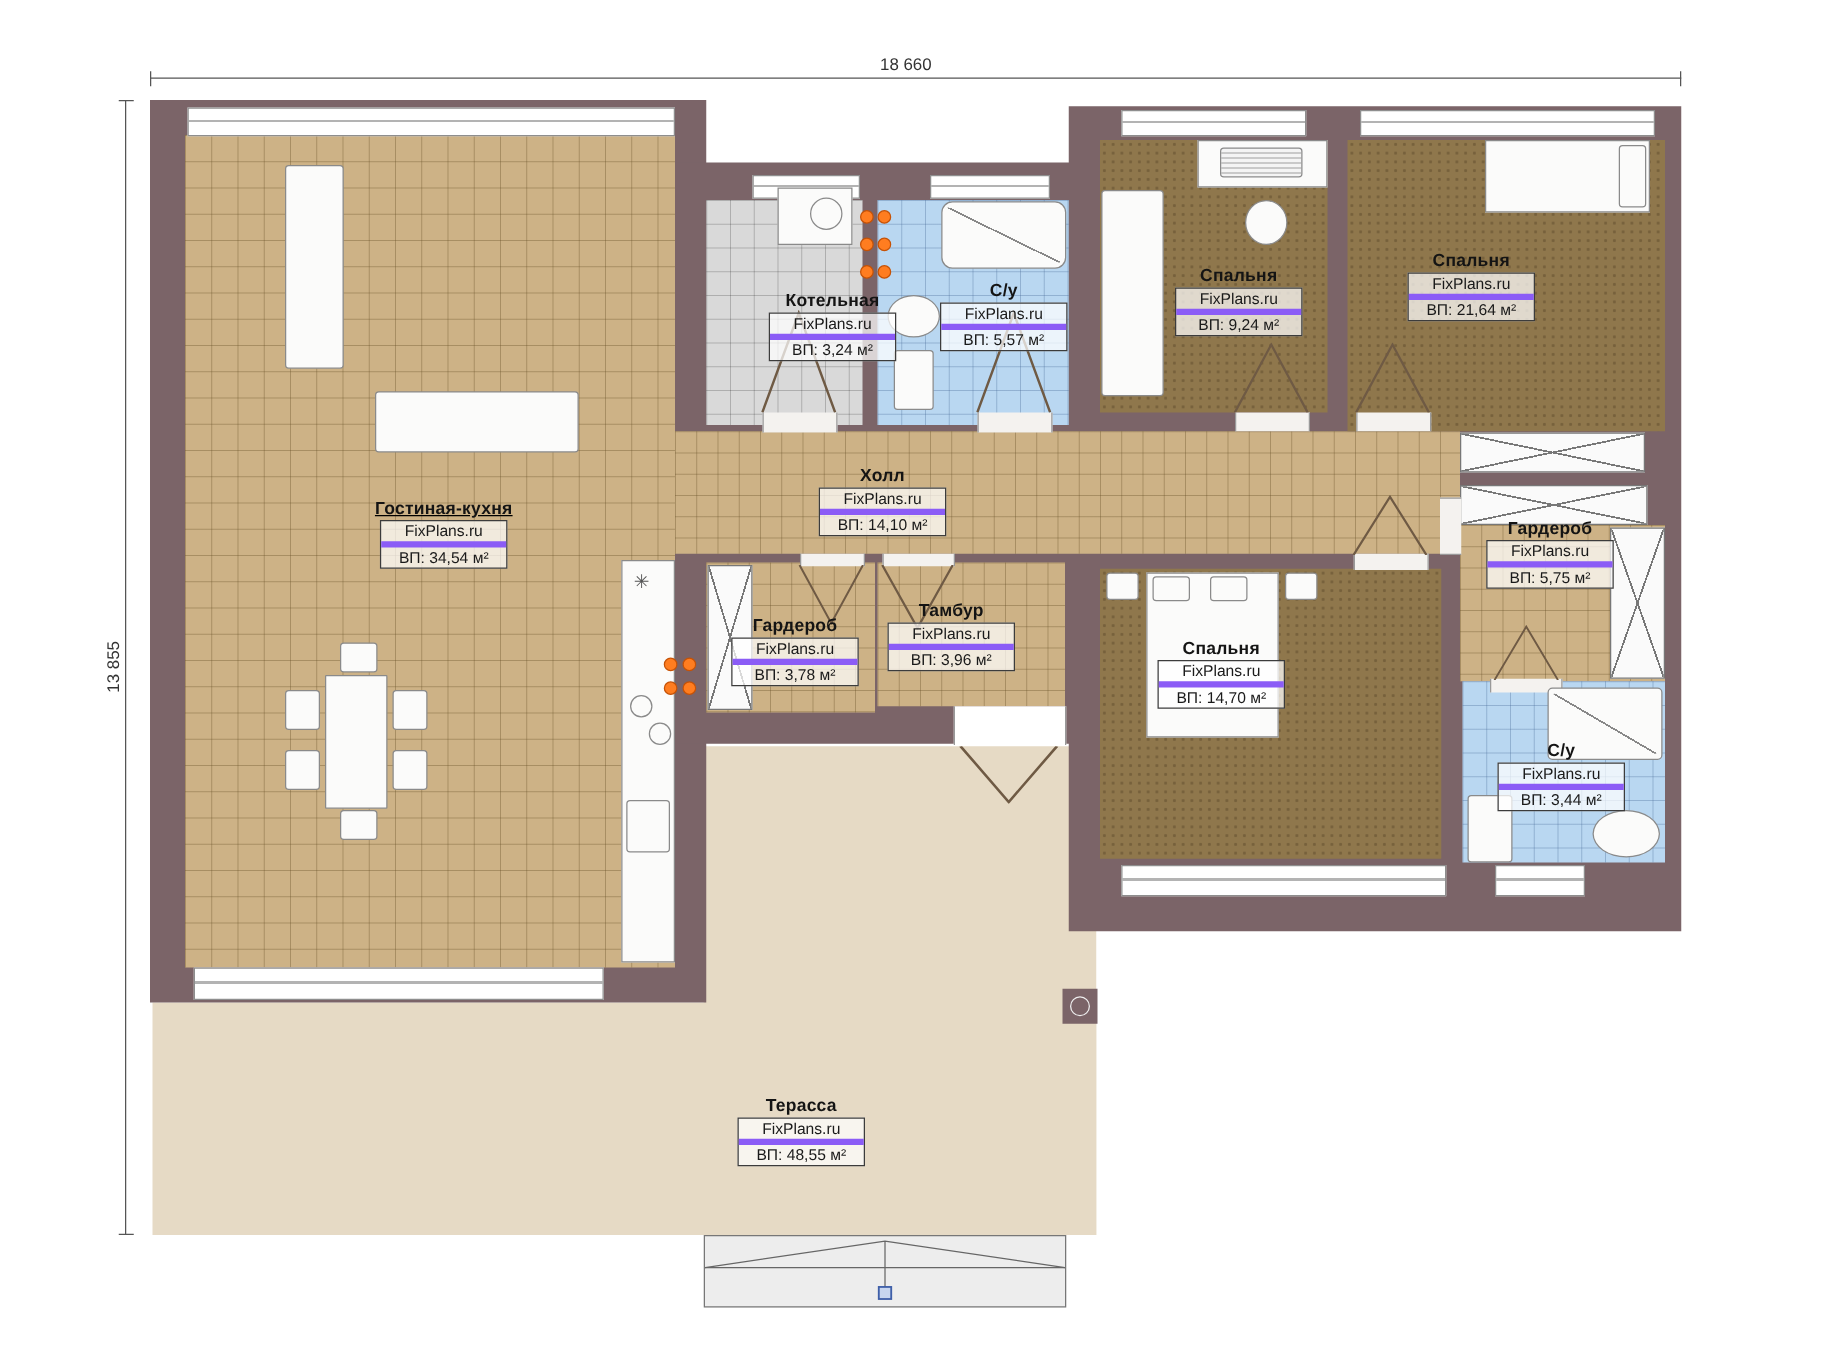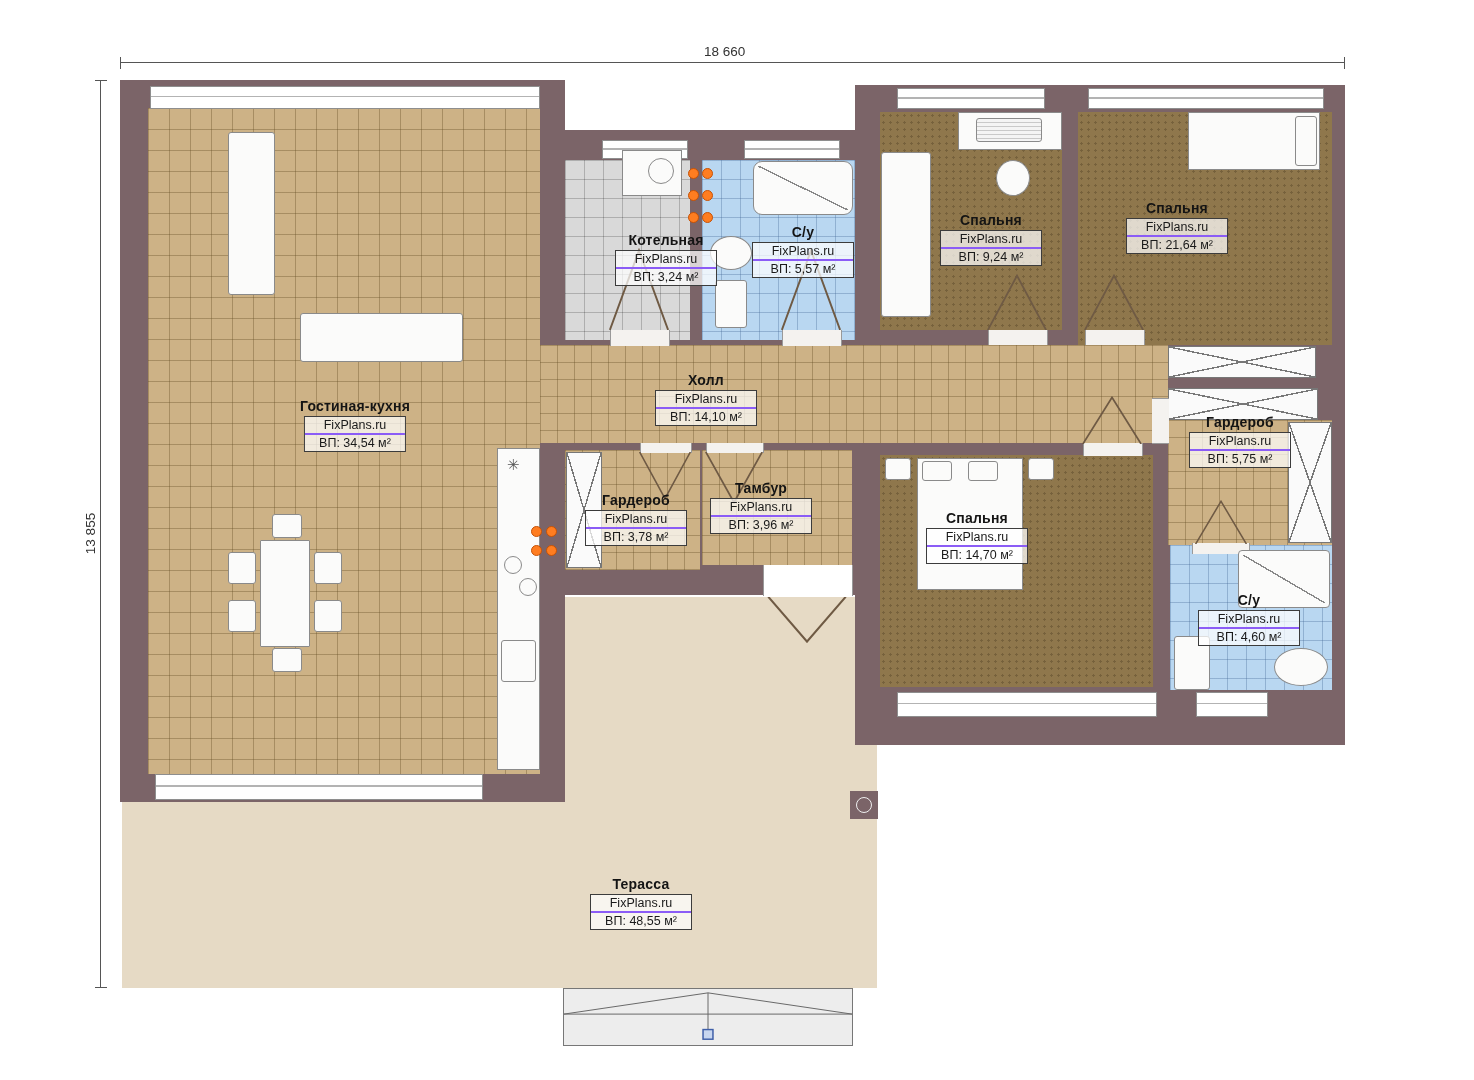--- a/index.html
+++ b/index.html
@@ -38,21 +38,21 @@
   .xbox{position:absolute;background:#fafafa;border:1px solid #777;box-sizing:border-box;
         background-image:linear-gradient(to top right,transparent calc(50% - .7px),#777 calc(50% - .7px),#777 calc(50% + .7px),transparent calc(50% + .7px)),
                          linear-gradient(to bottom right,transparent calc(50% - .7px),#777 calc(50% - .7px),#777 calc(50% + .7px),transparent calc(50% + .7px));}
   .burner{position:absolute;width:11px;height:11px;border-radius:50%;background:#ff7d20;border:1px solid #c65206;box-sizing:border-box;}
   .door{position:absolute;}
   .diag{position:absolute;background-image:linear-gradient(to top right,transparent calc(50% - .7px),#888 calc(50% - .7px),#888 calc(50% + .7px),transparent calc(50% + .7px));}
   
   .room-label{position:absolute;transform:translateX(-50%);text-align:center;z-index:30;}
   .room-name{font-weight:bold;font-size:14px;color:#141414;letter-spacing:.2px;margin-bottom:2px;white-space:nowrap;}
   .room-box{background:rgba(255,255,255,.72);border:1px solid #3c3c3c;display:inline-block;min-width:100px;}
-  .room-brand{font-size:12.5px;color:#1a1a1a;border-bottom:2px solid #8b5cf6;padding:1px 9px;white-space:nowrap;}
+  .room-brand{font-size:12.5px;color:#1a1a1a;border-bottom:5px solid #8b5cf6;padding:1px 9px;white-space:nowrap;}
   .room-area{font-size:12.5px;color:#1a1a1a;padding:1px 9px;white-space:nowrap;}
   
   .dim-h{position:absolute;left:120px;top:62px;width:1225px;border-top:1px solid #555;}
   .dim-h::before,.dim-h::after{content:"";position:absolute;top:-6px;width:1px;height:12px;background:#555;}
   .dim-h::before{left:0;} .dim-h::after{right:0;}
   .dim-v{position:absolute;left:100px;top:80px;height:908px;border-left:1px solid #555;}
   .dim-v::before,.dim-v::after{content:"";position:absolute;left:-6px;width:12px;height:1px;background:#555;}
   .dim-v::before{top:0;} .dim-v::after{bottom:0;}
   .dim-label{position:absolute;font-size:13.5px;color:#333;background:#fff;padding:0 4px;}
   .col-marker{position:absolute;background:#7b6468;}
@@ -196,21 +196,21 @@
   <div class="furn" style="left:1028px;top:458px;width:26px;height:22px;"></div>
 
   <div class="furn" style="left:1238px;top:550px;width:92px;height:58px;border-radius:4px;">
     <div class="diag" style="left:4px;top:4px;right:4px;bottom:4px;position:absolute;"></div>
   </div>
   <div class="furn round" style="left:1274px;top:648px;width:54px;height:38px;"></div>
   <div class="furn" style="left:1174px;top:636px;width:36px;height:54px;"></div>
 
   <div class="col-marker" style="left:850px;top:791px;width:28px;height:28px;"></div>
 
-  <div class="room-label" style="left:355px;top:398px;">
+  <div class="room-label" style="left:355px;top:398px;text-decoration:underline;">
     <div class="room-name">Гостиная-кухня</div>
     <div class="room-box"><div class="room-brand">FixPlans.ru</div><div class="room-area">ВП: 34,54 м²</div></div>
   </div>
   <div class="room-label" style="left:622px;top:232px;margin-left:44px;">
     <div class="room-name">Котельная</div>
     <div class="room-box"><div class="room-brand">FixPlans.ru</div><div class="room-area">ВП: 3,24 м²</div></div>
   </div>
   <div class="room-label" style="left:803px;top:224px;">
     <div class="room-name">С/у</div>
     <div class="room-box"><div class="room-brand">FixPlans.ru</div><div class="room-area">ВП: 5,57 м²</div></div>
@@ -238,21 +238,21 @@
   <div class="room-label" style="left:977px;top:510px;">
     <div class="room-name">Спальня</div>
     <div class="room-box"><div class="room-brand">FixPlans.ru</div><div class="room-area">ВП: 14,70 м²</div></div>
   </div>
   <div class="room-label" style="left:1240px;top:414px;">
     <div class="room-name">Гардероб</div>
     <div class="room-box"><div class="room-brand">FixPlans.ru</div><div class="room-area">ВП: 5,75 м²</div></div>
   </div>
   <div class="room-label" style="left:1249px;top:592px;">
     <div class="room-name">С/у</div>
-    <div class="room-box"><div class="room-brand">FixPlans.ru</div><div class="room-area">ВП: 4,60 м²</div></div>
+    <div class="room-box"><div class="room-brand">FixPlans.ru</div><div class="room-area">ВП: 3,44 м²</div></div>
   </div>
   <div class="room-label" style="left:641px;top:876px;">
     <div class="room-name">Терасса</div>
     <div class="room-box"><div class="room-brand">FixPlans.ru</div><div class="room-area">ВП: 48,55 м²</div></div>
   </div>
 
   <div class="dim-h"></div>
   <div class="dim-label" style="left:700px;top:44px;">18 660</div>
   <div class="dim-v"></div>
   <div class="dim-label" style="left:66px;top:526px;transform:rotate(-90deg);transform-origin:center;background:transparent;">13 855</div>

